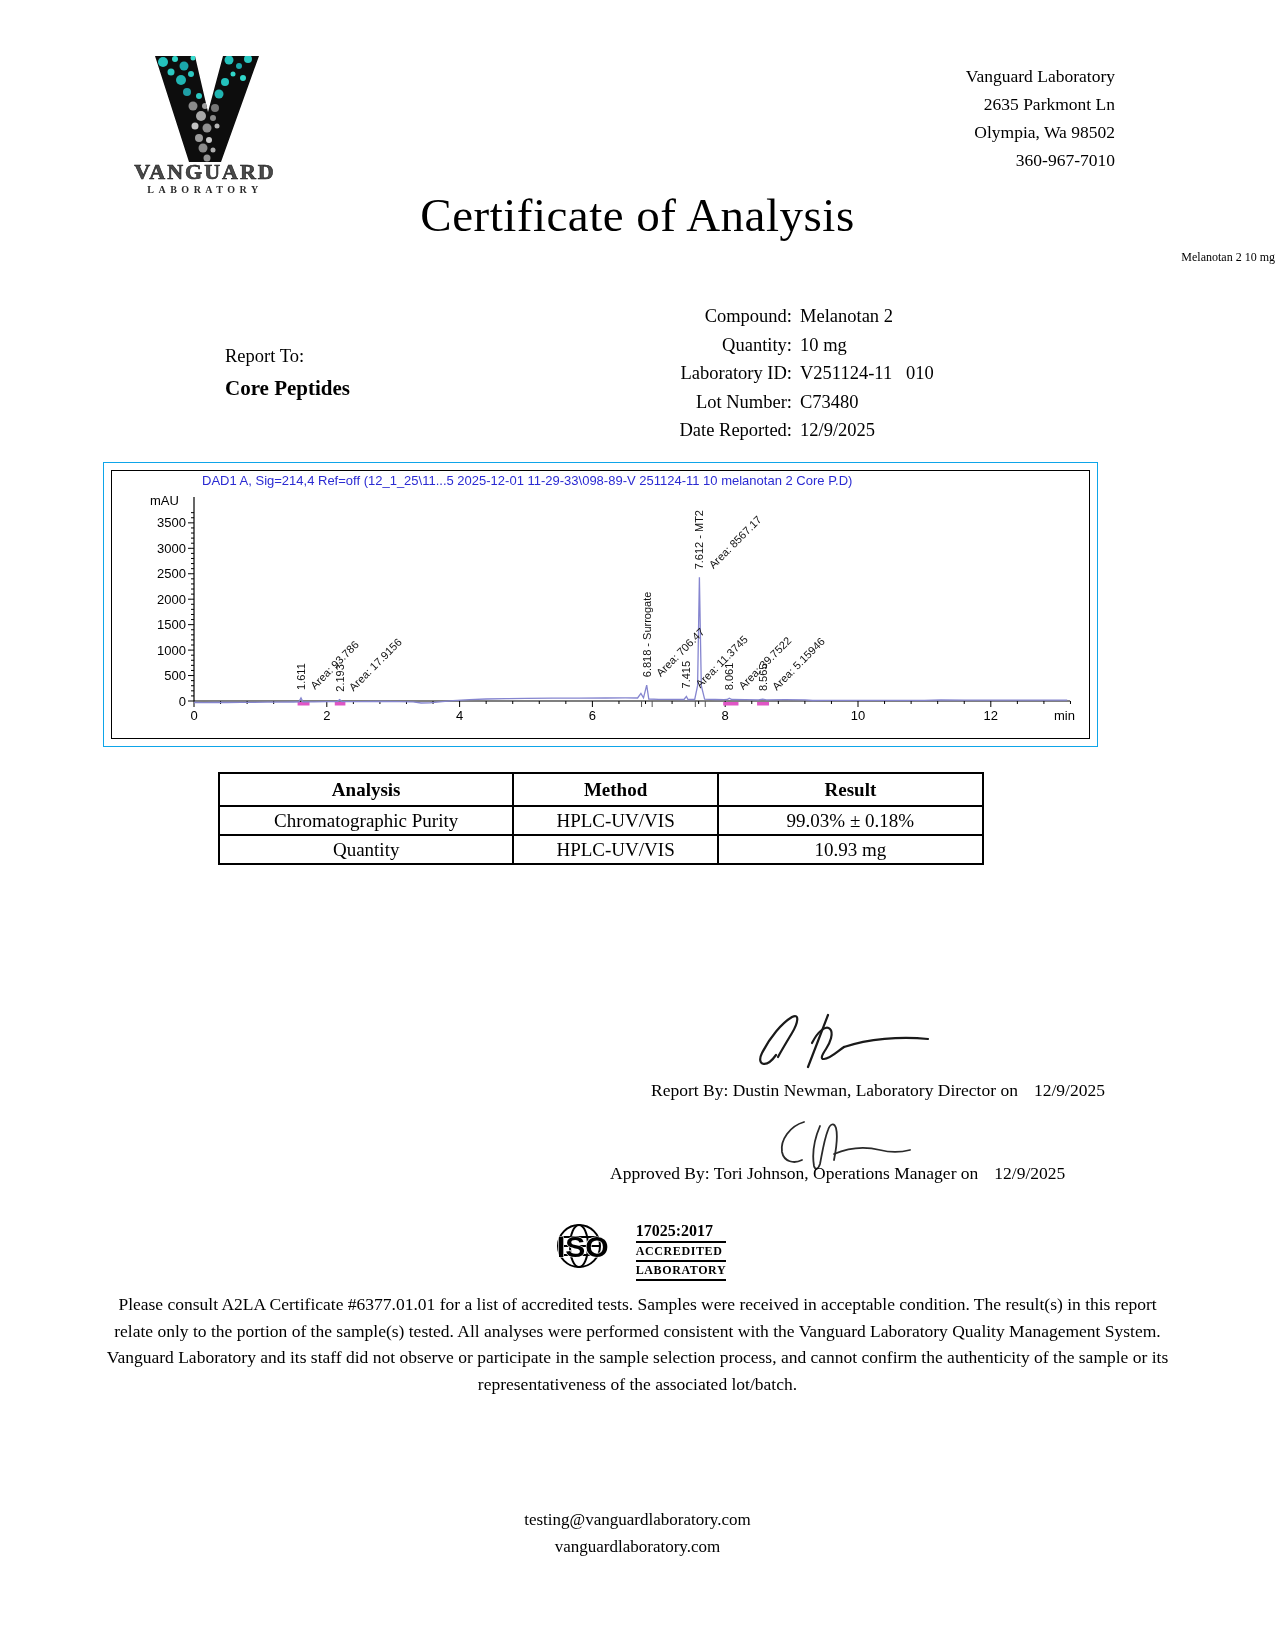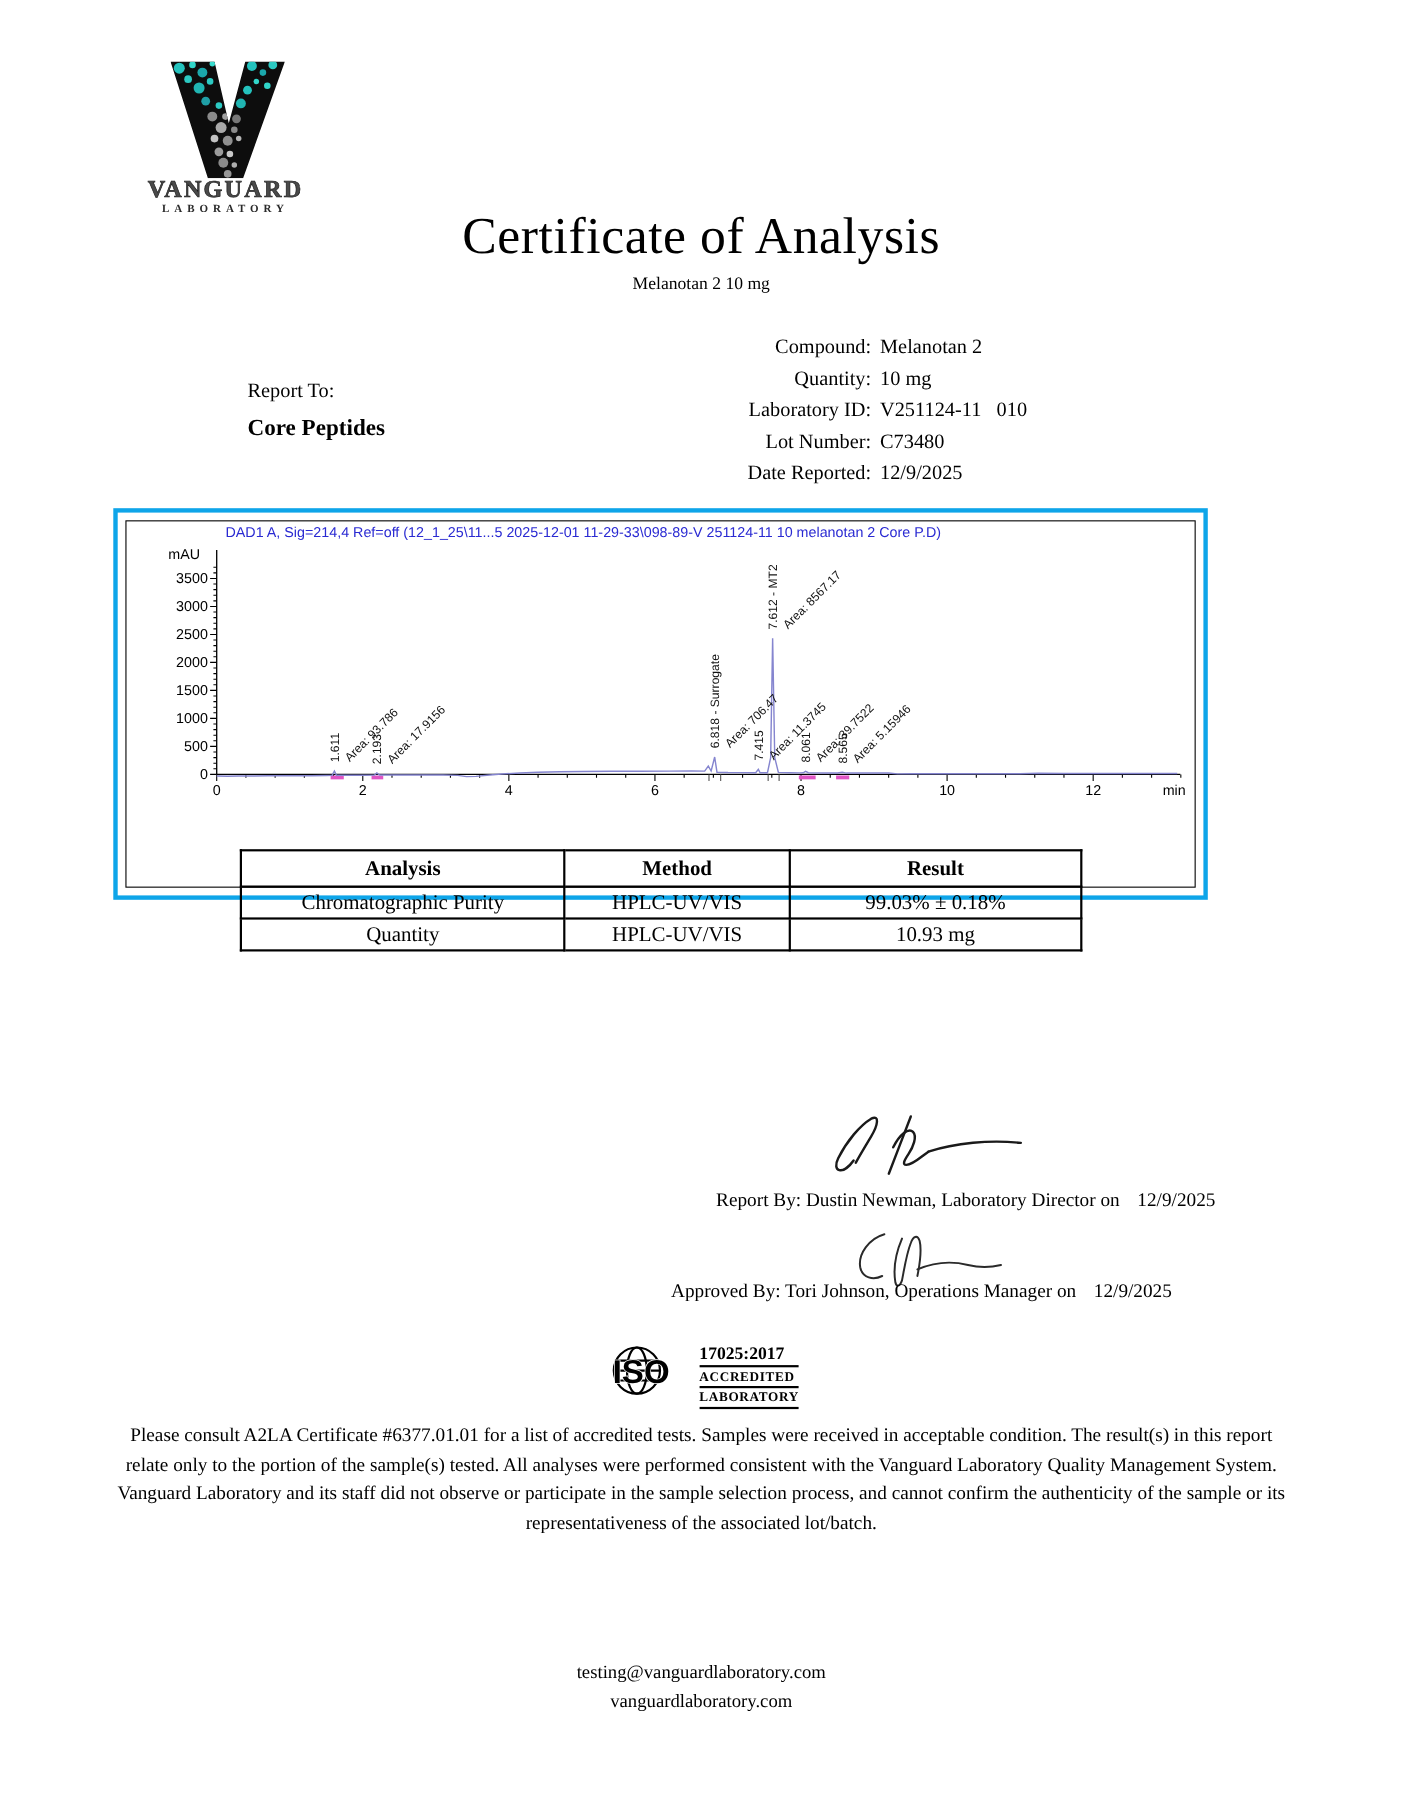--- a/index.html
+++ b/index.html
@@ -9,32 +9,32 @@
     background:#ffffff; overflow:hidden;
     font-family:"Liberation Serif", serif; color:#000;
   }
   
   .logo { position:absolute; left:125px; top:50px; }
   .address { position:absolute; top:62px; right:160px; text-align:right;
              font-size:17.5px; line-height:1.6; }
   
   .title { position:absolute; top:188px; left:0; width:100%; text-align:center;
            font-size:47px; letter-spacing:0.5px; }
-  .subtitle { position:absolute; top:250px; left:0; width:100%; text-align:center;
-              font-size:16px; }
+  .subtitle { position:absolute; top:250px; left:0; width:100%; text-align:right;
+              font-size:12px; }
   
   .report-to { position:absolute; left:225px; top:302px; font-size:18.5px; line-height:1.6;margin-top:40px; }
   .report-to .name { font-weight:bold; font-size:21px; }
   .details { position:absolute; left:630px; top:302px; font-size:18.5px; }
   .detail-row { display:grid; grid-template-columns:162px auto; column-gap:8px; line-height:28.6px; }
   .detail-label { text-align:right; }
   .detail-value { white-space:pre; }
   
-  .chart-outer { position:absolute; left:103px; top:462px; width:995px; height:356px;
-                 border:4px solid #0ea5e9; padding:7px; background:#fff; }
+  .chart-outer { position:absolute; left:103px; top:462px; width:995px; height:285px;
+                 border:1px solid #0ea5e9; padding:7px; background:#fff; }
   .chart-inner { width:100%; height:100%; border:1.5px solid #000; overflow:hidden; }
   
   .results { position:absolute; left:218px; top:772px; width:766px;
              border-collapse:collapse; font-size:19px; }
   .results th, .results td { border:2px solid #000; text-align:center; padding:2px 6px; }
   .results th { font-weight:bold; height:33px; }
   .results td { height:29px; }
   .results col.c1 { width:295px; } .results col.c2 { width:205px; } .results col.c3 { width:266px; }
   
   .sig1-img { position:absolute; left:748px; top:1003px; }
@@ -103,20 +103,26 @@
           <circle cx="78" cy="98" r="4.5" fill="#8a8a8a"></circle>
             <circle cx="88" cy="100" r="2.5" fill="#adadad"></circle>
           <circle cx="82" cy="108" r="3.5" fill="#969696"></circle>
         </g>
       </g>
       <text x="80" y="129" text-anchor="middle" font-family="Liberation Serif, serif" font-weight="bold" font-size="22" letter-spacing="2" fill="#4a4a4a" stroke="#1a1a1a" stroke-width="0.6">VANGUARD</text>
       <text x="80" y="143" text-anchor="middle" font-family="Liberation Serif, serif" font-weight="bold" font-size="10" letter-spacing="4.5" fill="#2a2a2a">LABORATORY</text>
     </svg>
   </div>
 
+  <div class="address">
+    <div>Vanguard Laboratory</div>
+    <div>2635 Parkmont Ln</div>
+    <div>Olympia, Wa 98502</div>
+    <div>360-967-7010</div>
+  </div>
 
   <div class="title">Certificate of Analysis</div>
   <div class="subtitle">Melanotan 2 10 mg</div>
 
   <div class="report-to">
     <div>Report To:</div>
     <div class="name">Core Peptides</div>
   </div>
   <div class="details" id="details">
       <div class="detail-row">

